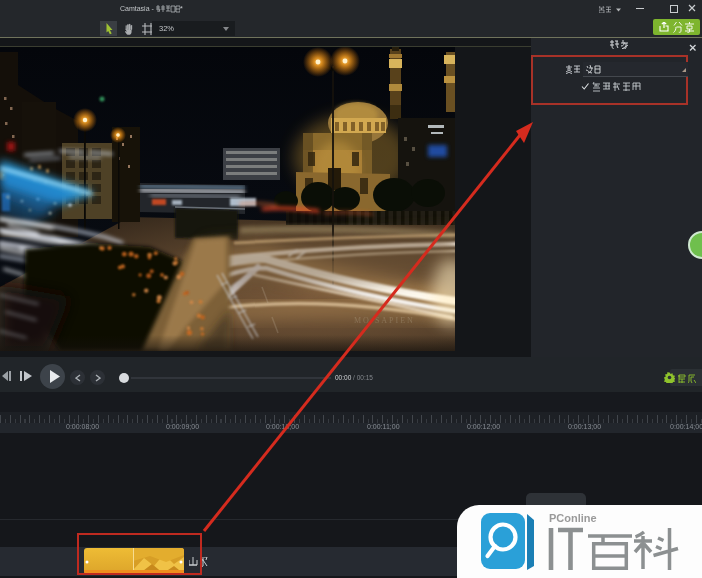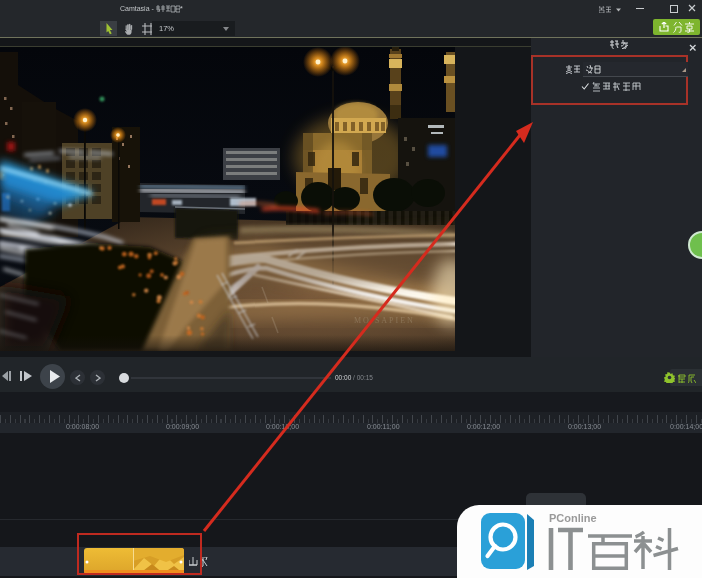--- a/index.html
+++ b/index.html
@@ -55,21 +55,21 @@
       </g>
       <path d="M2.6 6.2c0-.8 1.2-.8 1.2 0V7h.4V2c0-.8 1.2-.8 1.2 0v4.6h.4V1.6c0-.8 1.2-.8 1.2 0V7h.4V2.8c0-.8 1.2-.8 1.2 0V8.4c0 2.2-.9 3.4-3 3.4-1.6 0-2.2-1-3.3-2.6-.5-.8.4-1.5 1-.8l.7.8z" fill="#c3c6c9"></path>
     </svg>
   </div>
 <div class="abs" style="left:142px;top:23px;">
     <svg width="12" height="12" viewBox="0 0 12 12">
       <path d="M3 0v3H0M3 3h9M9 12V9h3M9 9H0M3 3v9M9 9V0" stroke="#b9bcbf" stroke-width="1.1" fill="none"></path>
     </svg>
   </div>
 
-<div class="abs" style="left:152px;top:21px;width:83px;height:15px;background:#191c1f;color:#c3c6c9;line-height:15px;padding-left:7px;box-sizing:border-box;font-size:7.5px;">17%</div>
+<div class="abs" style="left:152px;top:21px;width:83px;height:15px;background:#191c1f;color:#c3c6c9;line-height:15px;padding-left:7px;box-sizing:border-box;font-size:7.5px;">32%</div>
 <div class="abs" style="left:222px;top:27px;">
     <svg width="8" height="5" viewBox="0 0 8 5">
       <path d="M1 0l3 4 3-4z" fill="#84878a"></path>
     </svg>
   </div>
 
 <div class="abs" style="left:653px;top:19px;width:47px;height:16px;background:#7eb52e;border-radius:2px;"></div>
 <div class="abs" style="left:659px;top:22px;">
     <svg width="10" height="10" viewBox="0 0 10 10">
       <path d="M5 0v6M5 0l-2.2 2.2M5 0l2.2 2.2" stroke="#fff" stroke-width="1.2" fill="none"></path>

